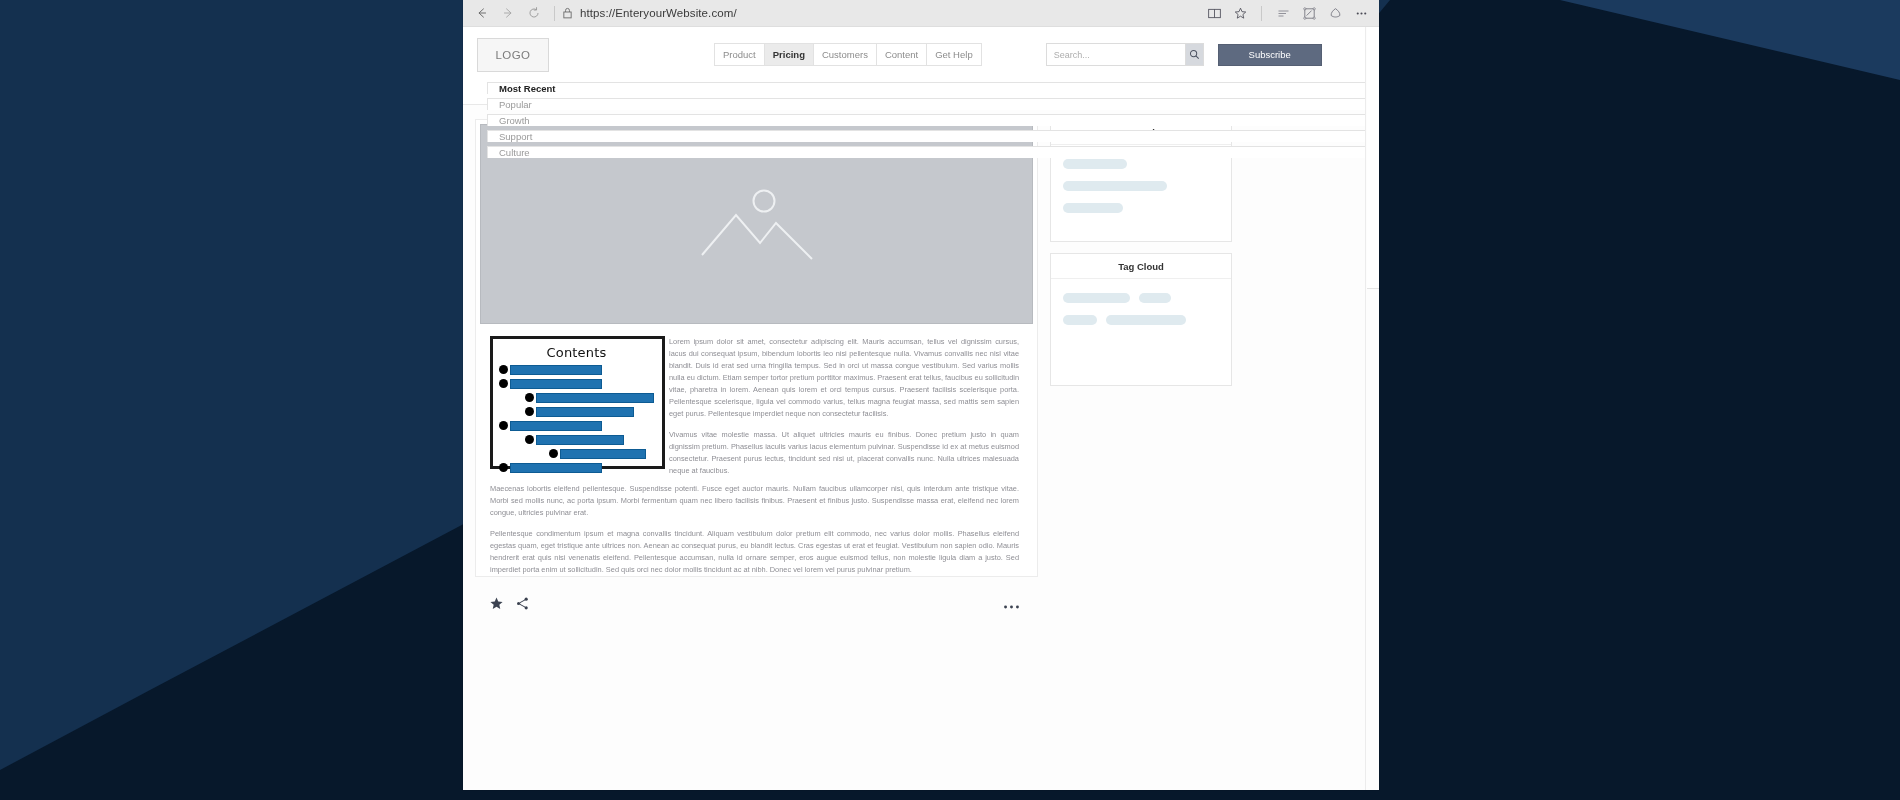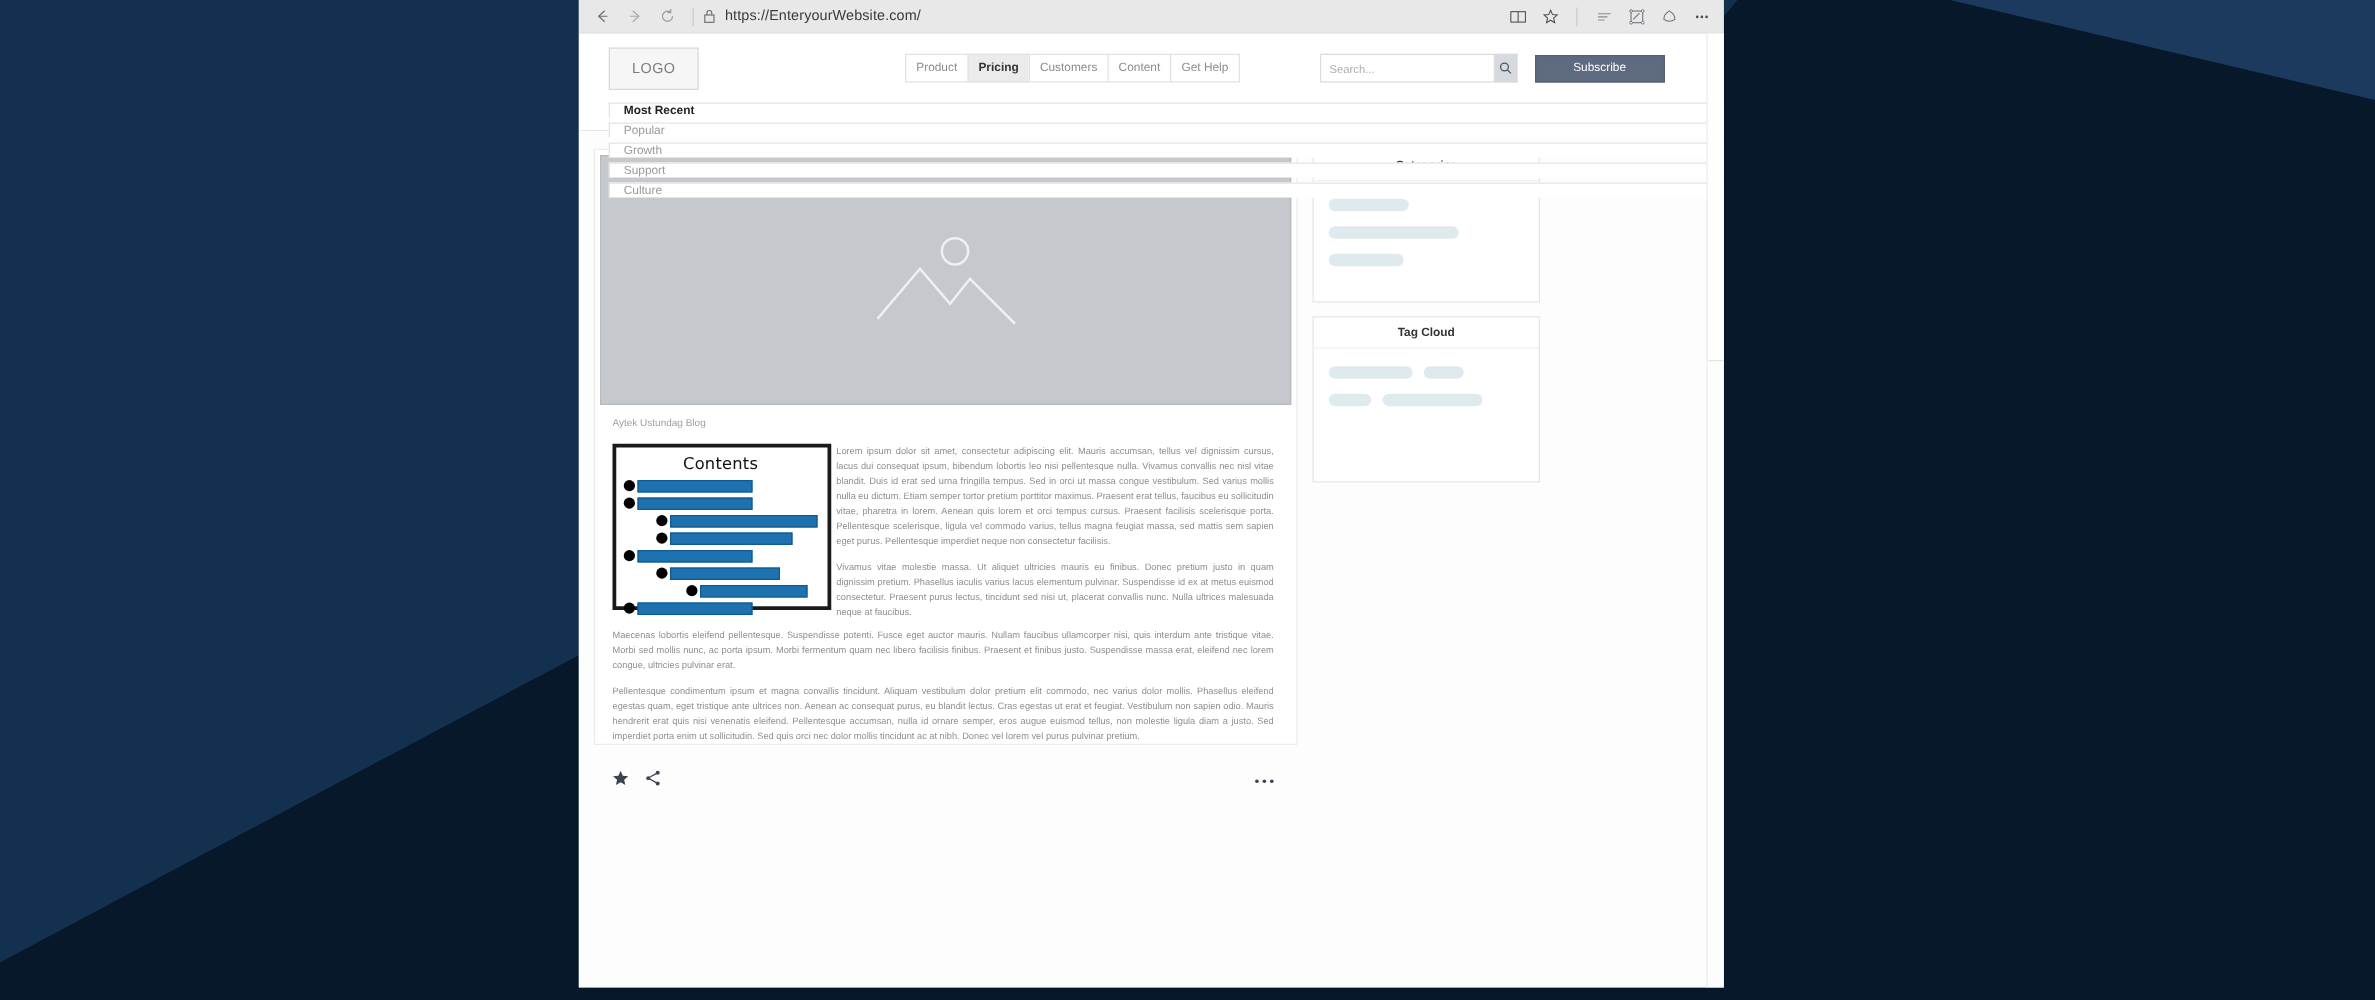--- a/index.html
+++ b/index.html
@@ -60,21 +60,20 @@
     display: flex; align-items: center;
     padding: 0 14px;
     position: relative;
   }
   .logo-box {
     width: 72px; height: 34px;
     border: 1px solid #d9d9d9;
     background: #f6f6f6;
     display: flex; align-items: center; justify-content: center;
     font-size: 11.5px; color: #7c7c7c; letter-spacing: .4px;
-    margin-left: 10px;
   }
   .nav-menu { display: flex; margin-left: 165px; }
   .nav-item {
     height: 23px; padding: 0 8px;
     border: 1px solid #e2e2e2; border-right: none;
     display: flex; align-items: center;
     font-size: 9.5px; color: #8c8c8c;
     background: #fff; white-space: nowrap;
   }
   .nav-item:last-child { border-right: 1px solid #e2e2e2; }
@@ -362,21 +361,20 @@
     <div class="article-col">
       <div class="article-card">
 
         <div class="hero">
           <svg width="118" height="78" viewBox="0 0 118 78">
             <circle cx="66" cy="16" r="10.5" stroke="#eef0f2" stroke-width="2" fill="none"></circle>
             <path d="M4 70 L38 30 L62 58 L78 38 L114 74" stroke="#eef0f2" stroke-width="2" fill="none" stroke-linejoin="miter"></path>
           </svg>
         </div>
 
-        <div class="byline">Aytek Ustundag Blog</div>
 
         <div class="article-flow">
 
           <div class="toc-figure">
             <div class="toc-title">Contents</div>
             <div id="toc-rows">
                 <div class="toc-row" style="padding-left: 0px;">
                   <div class="toc-dot"></div>
                   <div class="toc-bar" style="width: 92px;"></div>
                 </div>

